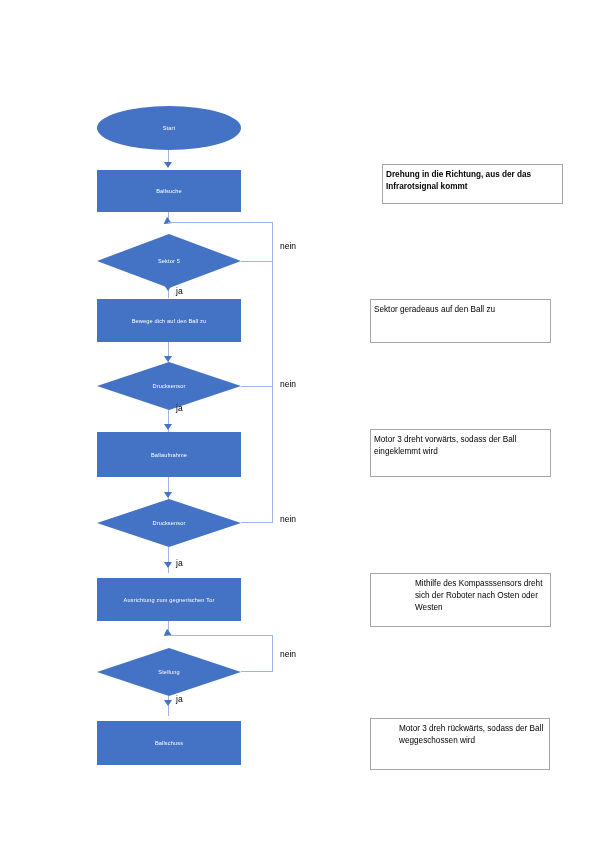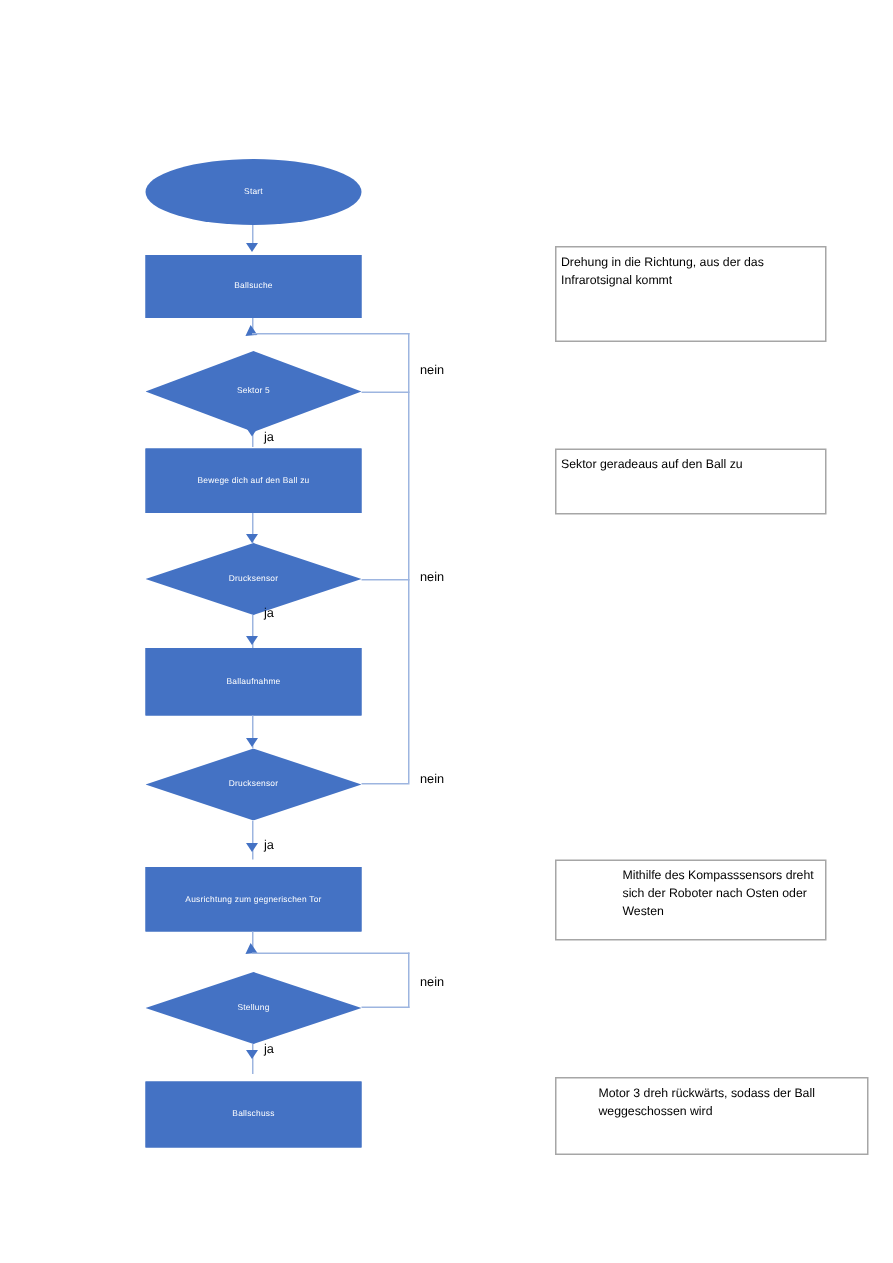--- a/index.html
+++ b/index.html
@@ -224,30 +224,33 @@
   <div class="blabel" style="left:280px; top:649px;">nein</div>
 
   <div class="vline pale" style="left:168px; top:696px; height:20px;"></div>
   <div class="arrow-down" style="left:164px; top:700px;"></div>
   <div class="blabel" style="left:176px; top:694px;">ja</div>
 
   <div class="node proc" style="left:97px; top:721px; width:144px; height:44px;">
     <span>Ballschuss</span>
   </div>
 
-  <div class="note" style="left:370px; top:164px; width:181px; height:64px;">
+  <div class="note" style="left:382px; top:164px; width:181px; height:40px;font-weight:bold;">
     <span>Drehung in die Richtung, aus der das Infrarotsignal kommt</span>
   </div>
 
   <div class="note" style="left:370px; top:299px; width:181px; height:44px;">
     <span>Sektor geradeaus auf den Ball zu</span>
   </div>
 
+  <div class="note" style="left:370px; top:429px; width:181px; height:48px;">
+    <span>Motor 3 dreht vorwärts, sodass der Ball eingeklemmt wird</span>
+  </div>
 
   <div class="note" style="left:370px; top:573px; width:181px; height:54px;padding-left:44px;">
     <span>Mithilfe des Kompasssensors dreht sich der Roboter  nach Osten oder Westen</span>
   </div>
 
-  <div class="note" style="left:370px; top:718px; width:209px; height:52px;padding-left:28px;">
+  <div class="note" style="left:370px; top:718px; width:180px; height:52px;padding-left:28px;">
     <span>Motor 3 dreh rückwärts, sodass der Ball weggeschossen wird</span>
   </div>
 
 </div>
 
 </body></html>

